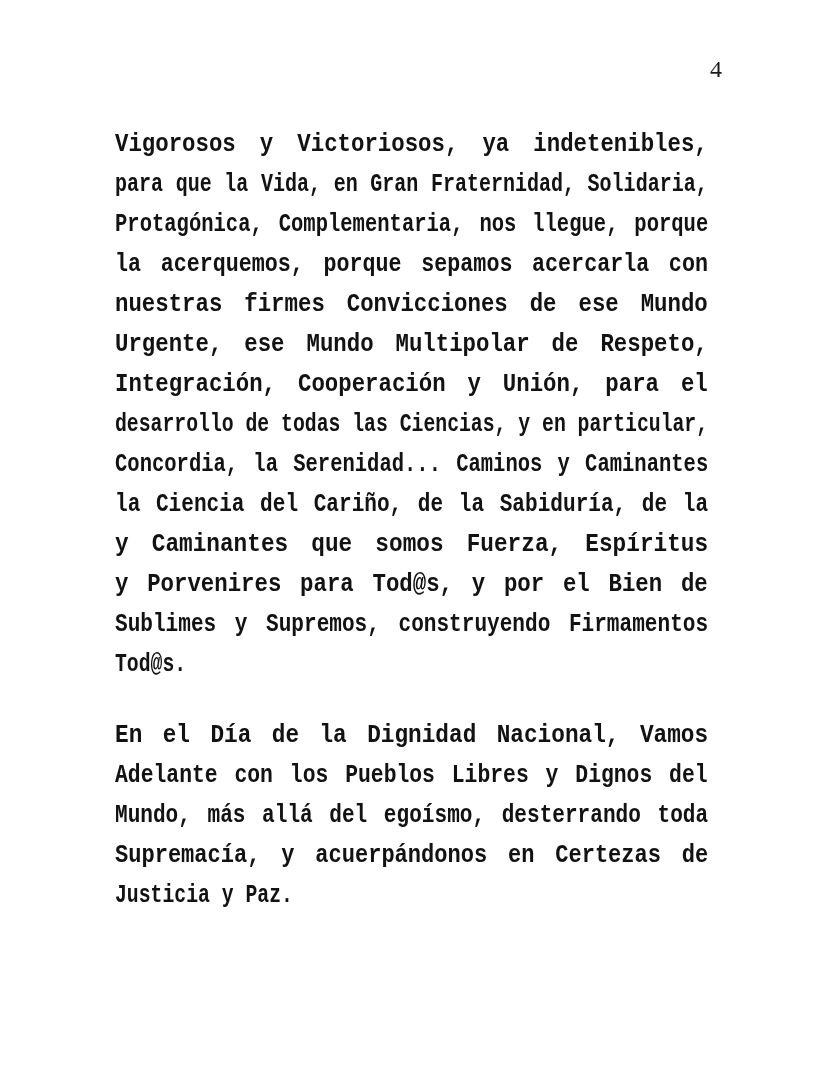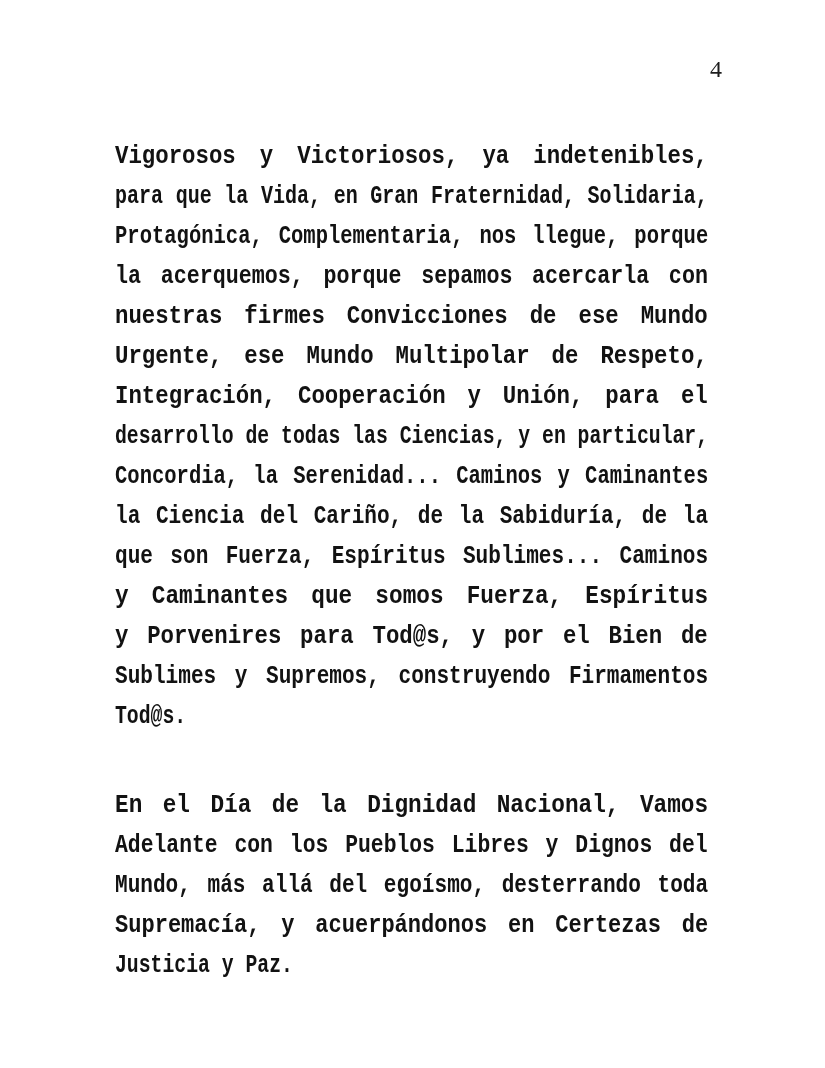--- a/index.html
+++ b/index.html
@@ -26,24 +26,24 @@
     right: 103px;
     font-family: "Liberation Serif", "DejaVu Serif", serif;
     font-size: 24px;
     font-weight: normal;
     color: #1c1c1c;
     line-height: 24px;
   }
   .content {
     position: absolute;
     left: 115px;
-    top: 136px;
+    top: 124px;
     width: 593px;
   }
-  .para + .para { margin-top: 49px; }
+  .para + .para { margin-top: 31px; }
   .line {
     height: 40px;
     line-height: 40px;
     overflow: visible;
   }
   .jtext {
     display: inline-block;
     white-space: pre;
     font-weight: bold;
     font-size: 26px;
@@ -62,21 +62,20 @@
       <div class="line"><span class="jtext" style="word-spacing: 12.3757px; transform: scaleX(0.86004);">Vigorosos y Victoriosos, ya indetenibles,</span></div>
       <div class="line"><span class="jtext" style="word-spacing: 0.847176px; transform: scaleX(0.769201);">para que la Vida, en Gran Fraternidad, Solidaria,</span></div>
       <div class="line"><span class="jtext" style="word-spacing: 4.52588px; transform: scaleX(0.789505);">Protagónica, Complementaria, nos llegue, porque</span></div>
       <div class="line"><span class="jtext" style="word-spacing: 7.94557px; transform: scaleX(0.834356);">la acerquemos, porque sepamos acercarla con</span></div>
       <div class="line"><span class="jtext" style="word-spacing: 9.90055px; transform: scaleX(0.86004);">nuestras firmes Convicciones de ese Mundo</span></div>
       <div class="line"><span class="jtext" style="word-spacing: 9.90055px; transform: scaleX(0.86004);">Urgente, ese Mundo Multipolar de Respeto,</span></div>
       <div class="line"><span class="jtext" style="word-spacing: 9.90055px; transform: scaleX(0.86004);">Integración, Cooperación y Unión, para el</span></div>
       <div class="line"><span class="jtext" style="transform: scaleX(0.760256);">desarrollo de todas las Ciencias, y en particular,</span></div>
       <div class="line"><span class="jtext" style="word-spacing: 3.6207px; transform: scaleX(0.789505);">Concordia, la Serenidad... Caminos y Caminantes</span></div>
       <div class="line"><span class="jtext" style="word-spacing: 3.65625px; transform: scaleX(0.81094);">la Ciencia del Cariño, de la Sabiduría, de la</span></div>
-      <div class="line"><span class="jtext" style="word-spacing: 5.85px; transform: scaleX(0.81094);">que son Fuerza, Espíritus Sublimes... Caminos</span></div>
       <div class="line"><span class="jtext" style="word-spacing: 10.8522px; transform: scaleX(0.874295);">y Caminantes que somos Fuerza, Espíritus</span></div>
       <div class="line"><span class="jtext" style="word-spacing: 6.18785px; transform: scaleX(0.86004);">y Porvenires para Tod@s, y por el Bien de</span></div>
       <div class="line"><span class="jtext" style="word-spacing: 7.3125px; transform: scaleX(0.81094);">Sublimes y Supremos, construyendo Firmamentos</span></div>
       <div class="line"><span class="jtext last" style="transform: scaleX(0.760256);">Tod@s.</span></div>
     </div>
 
     <div class="para">
       <div class="line"><span class="jtext" style="word-spacing: 7.75155px; transform: scaleX(0.874295);">En el Día de la Dignidad Nacional, Vamos</span></div>
       <div class="line"><span class="jtext" style="word-spacing: 4.91507px; transform: scaleX(0.822006);">Adelante con los Pueblos Libres y Dignos del</span></div>
       <div class="line"><span class="jtext" style="word-spacing: 4.875px; transform: scaleX(0.81094);">Mundo, más allá del egoísmo, desterrando toda</span></div>

